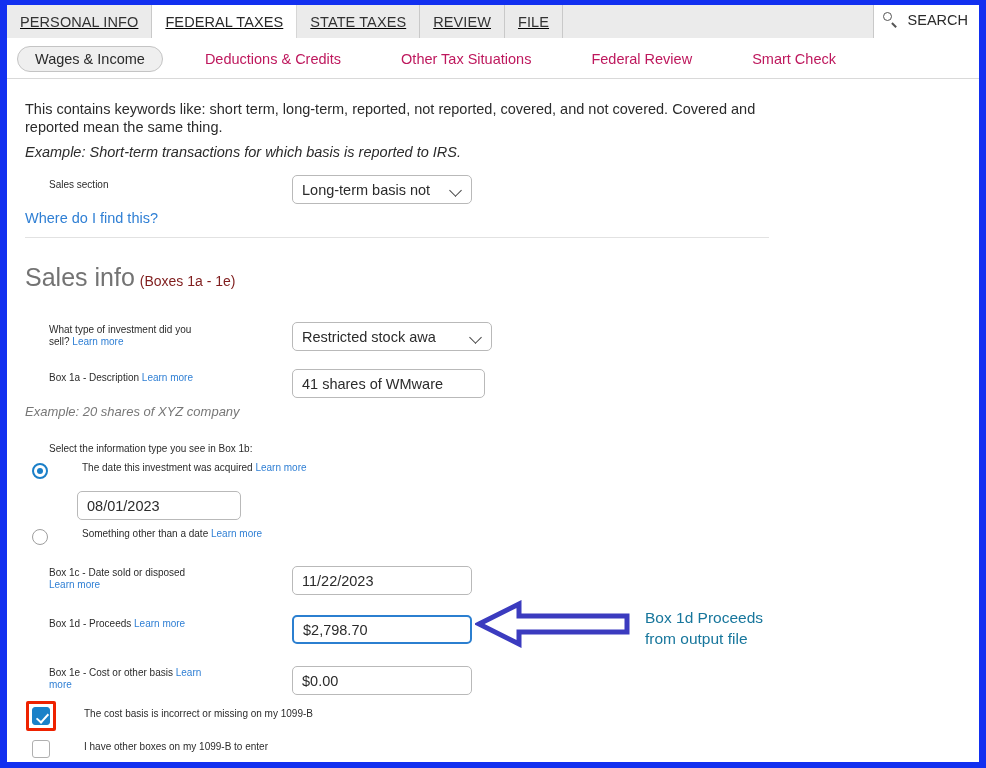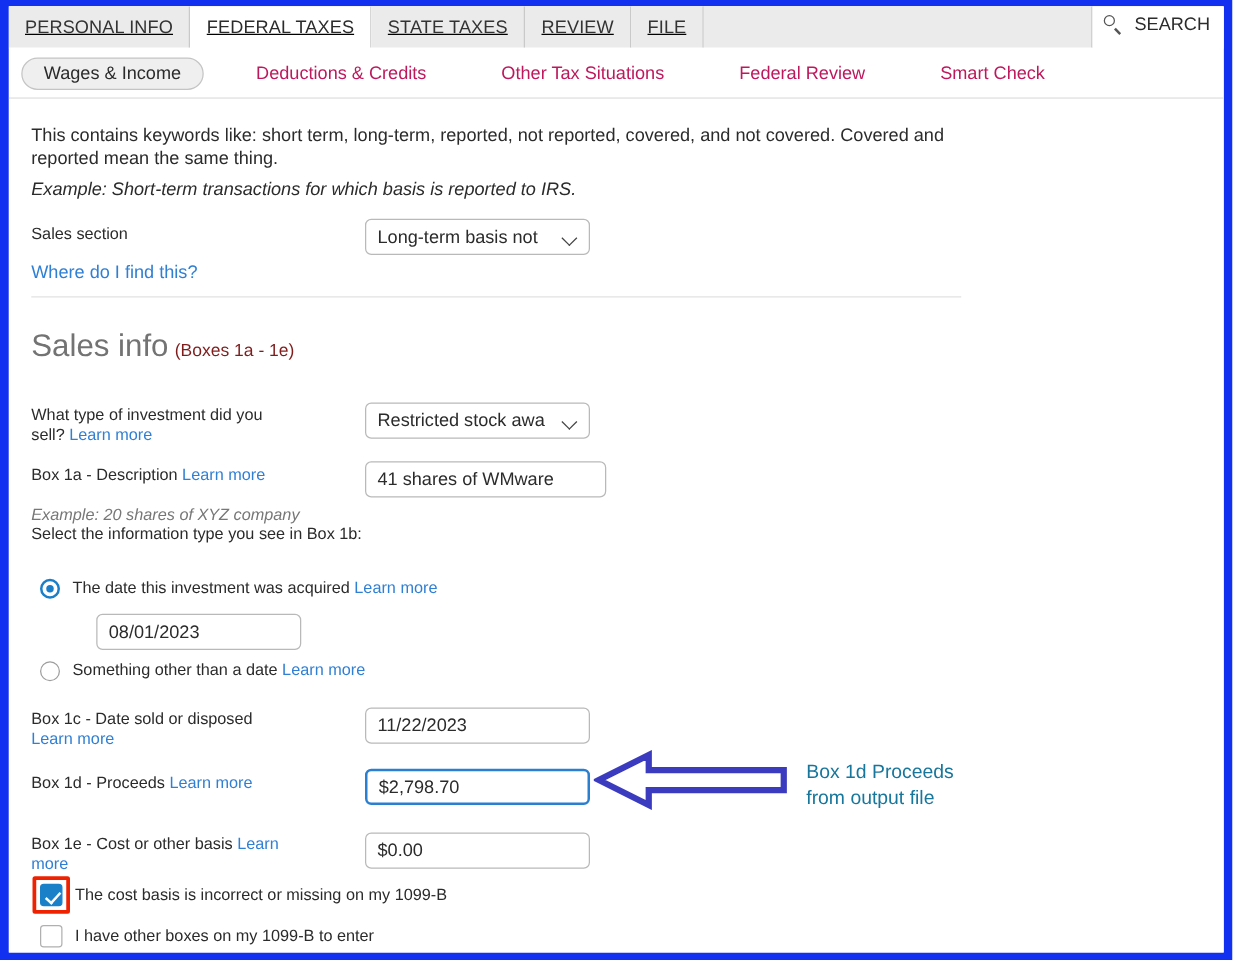--- a/index.html
+++ b/index.html
@@ -142,23 +142,24 @@
   }
   .para {
     position: absolute;
     font-size: 14.5px;
     color: #2b2b2b;
     line-height: 1.25;
   }
   .para.italic { font-style: italic; }
   .label {
     position: absolute;
-    font-size: 13px;
+    font-size: 10px;
     color: #2b2b2b;
     line-height: 1.22;
+    margin-left: 24px;
   }
   .link {
     color: #2f7fd4;
     cursor: pointer;
   }
   .link-std {
     position: absolute;
     font-size: 14.5px;
     color: #2f7fd4;
     cursor: pointer;
@@ -374,37 +375,37 @@
     <div id="sales-info-head">
       <span>Sales info</span><span class="sub">(Boxes 1a - 1e)</span>
     </div>
 
     <div class="label" style="left:18px; top:245px; width:250px;">
       <span>What type of investment did you</span><br>
       <span>sell?</span>
       <span class="link">Learn more</span>
     </div>
 
-    <div class="select-box" style="left:285px; top:243px; width:180px;">
+    <div class="select-box" style="left:285px; top:243px; width:200px;">
       <span class="sel-val">Restricted stock awa</span>
       <span class="chev"></span>
     </div>
 
     <div class="label" style="left:18px; top:293px;">
       <span>Box 1a - Description</span>
       <span class="link">Learn more</span>
     </div>
 
     <div class="text-box" style="left:285px; top:290px; width:193px;">
       <span>41 shares of WMware</span>
     </div>
 
     <div class="hint" style="left:18px; top:325px;">Example: 20 shares of XYZ company</div>
 
-    <div class="label" style="left:18px; top:340px;">Select the information type you see in Box 1b:</div>
+    <div class="label" style="left:18px; top:364px;">Select the information type you see in Box 1b:</div>
 
     <div class="radio checked" style="left:25px; top:384px;"></div>
     <div class="label" style="left:51px; top:383px;">
       <span>The date this investment was acquired</span>
       <span class="link">Learn more</span>
     </div>
 
     <div class="text-box" style="left:70px; top:412px; width:164px;">
       <span>08/01/2023</span>
     </div>

